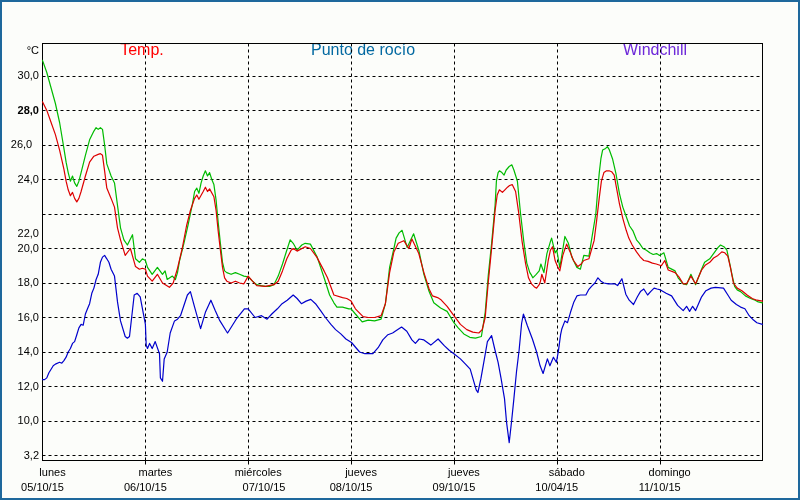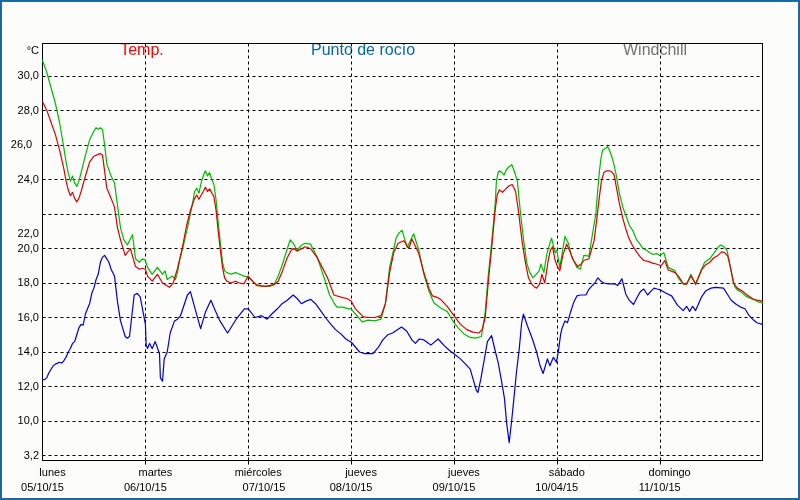--- a/index.html
+++ b/index.html
@@ -39,21 +39,21 @@
   .day-date{top:479px;}
   svg{position:absolute;left:0;top:0;}
 </style>
 </head>
 <body>
 
 <div id="app">
 
   <span class="legend-label" style="left:140px;color:#ff0000">Temp.</span>
   <span class="legend-label" style="left:361px;color:#0369a1">Punto de rocío</span>
-  <span class="legend-label" style="left:653px;color:#737373">Windchill</span>
+  <span class="legend-label" style="left:653px;color:#6d28d9">Windchill</span>
 
   <div class="unit-label">°C</div>
 
   <svg id="plot" width="800" height="500" xmlns="http://www.w3.org/2000/svg">
       <g stroke="#000000" stroke-width="1" stroke-dasharray="3,3">
         <line x1="40.5" y1="74.5" x2="760.5" y2="74.5"></line>
         <line x1="40.5" y1="108.5" x2="760.5" y2="108.5"></line>
         <line x1="40.5" y1="143.5" x2="760.5" y2="143.5"></line>
         <line x1="40.5" y1="177.5" x2="760.5" y2="177.5"></line>
         <line x1="40.5" y1="212.5" x2="760.5" y2="212.5"></line>
@@ -80,21 +80,21 @@
         <line x1="658.5" y1="458.5" x2="658.5" y2="462.5"></line>
       </g>
       <rect x="40.5" y="41.5" width="720" height="417" fill="none" stroke="#000000" stroke-width="1"></rect>
       <path d="M40.5 58.4L44.8 70.5L49.1 86.0L53.4 101.5L57.6 120.5L61.9 146.4L64.1 160.2L66.2 170.6L68.4 179.2L70.5 174.0L72.6 180.9L74.8 184.4L76.9 179.2L79.1 170.6L83.4 153.3L87.6 137.8L91.9 129.1L94.1 125.7L96.2 127.4L98.4 125.7L100.5 127.4L102.6 142.9L104.8 161.9L109.1 174.0L112.5 180.9L115.5 203.3L118.5 225.8L121.9 237.8L125.4 243.0L130.5 232.7L133.5 256.8L137.4 260.3L140.4 256.8L143.4 258.5L145.5 265.4L150.2 272.3L155.4 265.4L160.5 272.3L163.1 268.9L165.2 277.5L170.4 274.1L173.4 277.5L175.5 270.6L177.6 258.5L181.9 241.3L186.2 222.3L190.5 201.6L192.6 189.5L194.8 186.1L196.9 191.3L199.1 180.9L201.2 174.0L203.4 168.8L205.5 174.0L207.6 170.6L209.8 177.5L211.9 182.6L214.1 198.2L216.2 220.6L218.4 241.3L220.5 260.3L222.6 268.9L224.8 270.6L229.1 272.3L233.4 270.6L237.6 272.3L241.9 274.1L246.2 274.9L250.5 279.2L254.8 282.7L259.1 283.6L263.4 284.4L267.6 284.4L271.9 282.7L276.2 274.1L280.5 262.0L284.8 248.2L288.2 237.8L291.2 241.3L295.1 248.2L299.8 243.0L303.2 241.3L308.4 242.1L315.2 255.1L322.1 275.8L327.6 293.0L331.9 300.8L334.9 305.1L340.5 305.1L346.9 306.8L349.1 306.8L353.4 312.0L360.2 319.8L366.2 318.1L372.6 318.9L379.1 317.2L383.4 301.7L387.6 265.4L391.9 246.5L394.1 236.1L397.1 230.9L400.1 228.3L405.2 245.6L411.6 231.8L416.8 248.2L421.9 272.3L427.1 289.6L431.8 300.8L438.6 306.0L445.1 309.4L451.9 320.7L456.2 325.8L461.8 331.9L467.8 335.3L473.4 336.2L479.4 334.5L483.2 310.3L486.2 274.1L489.6 241.3L493.1 203.3L494.4 179.2L496.1 170.6L497.4 168.8L499.9 170.6L502.1 173.1L504.2 168.0L507.2 164.5L509.8 162.8L511.9 168.0L515.4 179.2L518.4 210.2L521.8 239.6L524.8 261.1L527.8 270.6L529.5 273.2L530.8 275.8L534.2 272.3L537.2 268.9L538.9 262.0L541.9 270.6L544.9 251.6L548.4 239.6L549.6 236.1L553.1 250.8L554.8 248.2L557.8 265.4L560.4 249.9L562.9 234.4L566.4 241.3L569.8 255.1L574.9 265.4L578.4 267.2L581.8 253.4L586.9 254.2L590.4 232.7L593.8 212.0L595.5 191.3L597.2 171.4L598.9 156.7L600.6 148.1L603.6 146.4L605.4 144.7L607.1 147.3L610.5 156.7L613.9 171.4L617.4 191.3L620.8 205.1L624.2 214.5L627.6 224.0L631.1 229.2L634.5 237.8L637.5 241.3L640.9 246.5L644.4 248.2L647.8 250.8L651.2 252.5L654.6 251.6L657.6 253.4L661.9 250.8L666.2 265.4L673.1 268.9L676.1 275.8L681.2 281.8L684.6 282.7L688.9 272.3L693.6 282.7L699.6 267.2L702.6 260.3L707.8 256.8L712.1 250.8L715.9 245.6L718.5 243.0L721.9 244.7L724.9 248.2L727.5 260.3L730.1 273.2L732.6 284.4L735.2 287.9L738.6 289.6L743.4 293.9L748.5 296.5L753.2 298.2L756.2 299.9L760.5 300.8" fill="none" stroke="#00bb00" stroke-width="1.2" stroke-linejoin="round" stroke-linecap="round"></path>
       <path d="M40.5 99.8L44.8 108.4L49.1 120.5L53.4 132.6L57.6 148.1L61.9 167.1L64.1 179.2L66.2 187.8L68.4 193.8L70.5 190.4L72.6 196.4L74.8 199.9L76.9 196.4L79.1 189.5L83.4 174.0L87.6 160.2L91.9 154.2L96.2 152.4L98.4 151.6L100.5 153.3L102.6 168.8L104.8 186.1L109.1 196.4L112.5 205.1L115.5 225.8L118.5 237.8L123.2 253.4L128.4 246.5L133.5 264.6L137.4 267.2L140.4 266.3L143.4 267.2L145.5 274.1L150.2 279.2L155.4 272.3L160.5 281.0L167.4 285.3L171.2 281.0L175.5 266.3L180.2 246.5L184.5 224.0L188.4 208.5L192.6 196.4L194.8 193.0L196.9 197.3L201.2 189.5L203.4 185.2L205.5 189.5L207.6 186.9L211.9 194.7L214.1 208.5L216.2 229.2L218.4 248.2L220.5 265.4L222.6 275.8L224.8 279.2L229.1 281.0L233.4 279.2L237.6 281.0L241.9 281.8L246.2 274.1L250.5 279.2L254.8 283.6L263.4 284.4L271.9 282.7L276.2 279.2L280.5 268.9L284.8 256.8L289.1 248.2L291.2 246.5L295.1 249.1L303.2 244.7L308.4 246.5L314.8 255.1L322.1 268.9L325.5 275.8L331.9 293.0L340.5 295.6L344.8 296.5L349.1 299.1L353.4 306.8L361.1 314.6L366.2 315.5L372.6 315.5L379.1 313.7L383.4 301.7L387.6 270.6L391.9 249.9L396.2 241.3L401.8 238.7L406.9 246.5L409.9 237.0L416.8 251.6L421.9 270.6L427.1 287.0L430.5 293.9L435.6 295.6L438.6 297.4L445.1 304.3L451.9 313.7L458.4 322.4L464.8 327.6L470.8 330.1L476.8 331.0L480.2 327.6L483.2 315.5L486.2 281.0L489.6 246.5L493.1 208.5L495.2 193.0L497.4 187.8L500.4 190.4L502.9 187.8L505.5 185.2L507.6 183.5L510.2 182.6L513.6 189.5L516.6 210.2L520.1 239.6L523.5 261.1L526.5 275.8L529.5 281.8L532.9 285.3L534.6 286.1L537.2 282.7L538.5 279.2L539.8 272.3L542.8 281.0L546.2 258.5L548.4 248.2L550.5 244.7L553.1 258.5L555.2 263.7L557.8 268.9L560.8 253.4L564.6 242.1L568.1 249.9L571.5 258.5L575.8 264.6L579.2 262.0L581.8 258.5L586.9 256.8L592.1 238.7L594.6 218.9L597.2 196.4L599.4 179.2L601.9 170.6L604.5 168.8L607.1 168.8L609.6 169.7L612.2 173.1L613.9 182.6L617.4 201.6L620.8 216.3L624.2 228.3L626.8 236.1L630.2 243.0L634.5 249.9L638.4 255.1L641.8 258.5L646.1 259.4L650.4 261.1L654.2 262.0L659.4 263.7L662.8 258.5L666.2 268.0L673.1 270.6L676.9 274.9L681.2 281.8L684.6 281.8L688.9 274.1L693.6 281.8L699.6 268.0L703.5 262.9L707.8 260.3L711.6 256.0L715.9 253.4L719.8 249.9L722.8 250.8L725.8 254.2L728.4 265.4L731.4 281.0L735.2 286.1L739.9 288.7L745.1 293.0L750.2 296.5L754.9 298.2L760.5 299.1" fill="none" stroke="#dd0000" stroke-width="1.2" stroke-linejoin="round" stroke-linecap="round"></path>
       <path d="M40.5 377.6L42.6 377.6L44.8 375.9L46.9 370.7L49.1 367.2L51.2 363.8L53.4 362.1L57.6 360.3L59.8 361.2L61.9 358.6L64.1 355.2L66.2 350.0L68.4 346.5L70.5 341.4L72.6 339.6L74.8 332.7L76.9 325.8L79.1 322.4L81.2 323.2L83.4 312.0L85.5 306.8L87.6 301.7L89.8 291.3L91.9 286.1L94.1 277.5L96.2 272.3L98.4 260.3L100.5 255.1L102.6 253.4L104.8 256.8L106.9 260.3L109.1 267.2L112.5 274.1L115.5 299.9L118.5 318.9L123.2 334.5L125.4 336.2L127.5 334.5L132.2 293.0L135.2 291.3L138.2 294.8L140.8 308.6L143.4 322.4L144.2 343.1L145.5 346.5L147.6 341.4L150.2 346.5L153.2 339.6L157.5 351.7L158.4 375.9L160.5 379.3L162.2 356.9L165.2 350.0L168.2 331.0L172.5 318.9L175.5 317.2L178.5 313.7L185.4 293.0L188.4 289.6L192.6 305.1L198.6 326.7L203.4 310.3L208.9 298.2L213.2 308.6L217.5 318.1L224.4 329.3L225.6 331.0L234.2 317.2L242.4 306.8L246.2 306.8L253.1 315.5L259.5 313.7L265.1 317.2L269.8 312.0L275.4 306.8L280.1 301.7L285.2 298.2L291.2 293.0L295.1 296.5L299.4 301.7L304.1 299.1L308.8 297.4L313.5 301.7L318.6 308.6L323.4 315.5L328.9 322.4L333.6 327.6L338.8 331.9L343.9 337.0L349.5 340.5L354.6 346.5L357.6 350.0L362.8 351.7L370.9 351.7L376.1 345.7L380.8 337.9L385.9 332.7L390.6 331.0L395.8 327.6L399.6 325.0L404.8 329.3L409.9 337.9L413.4 341.4L417.2 337.0L421.9 337.9L428.8 343.1L436.1 337.0L442.5 343.9L447.2 348.3L451.9 351.7L458.4 356.9L463.5 362.1L468.2 367.2L474.2 387.9L475.9 390.5L478.9 376.7L482.4 356.9L485.4 339.6L489.6 333.6L492.6 346.5L496.1 360.3L499.1 376.7L502.5 396.6L504.6 420.7L507.2 440.6L509.8 417.3L511.9 396.6L514.5 369.8L517.1 348.3L519.6 321.5L521.4 312.0L525.2 323.2L530.4 337.0L534.6 350.0L538.1 363.8L541.1 371.5L545.4 356.9L547.9 363.8L551.4 355.2L554.4 360.3L556.5 348.3L558.6 332.7L559.9 326.7L562.9 318.9L565.5 320.7L568.5 310.3L571.9 299.9L574.9 293.9L578.4 293.0L583.9 293.0L586.5 287.9L589.5 284.4L592.9 281.0L595.9 275.8L598.9 279.2L601.9 281.0L606.2 281.8L612.6 281.8L615.6 283.6L619.9 276.7L623.8 292.2L627.2 298.2L631.5 302.5L635.4 294.8L638.4 289.6L641.8 287.0L645.6 293.0L648.6 289.6L652.1 286.1L655.1 287.0L658.5 287.9L664.1 291.3L669.6 293.9L675.6 303.4L681.2 308.6L684.6 304.3L687.6 309.4L690.6 304.3L693.6 308.6L699.6 294.8L703.9 288.7L709.1 286.1L713.4 285.3L721.5 286.1L725.4 292.2L729.2 298.2L734.4 302.5L738.6 305.1L742.9 306.8L747.2 313.7L751.5 318.1L754.9 320.7L760.5 322.4" fill="none" stroke="#0000cc" stroke-width="1.2" stroke-linejoin="round" stroke-linecap="round"></path>
     </svg>
 
   <div id="ylabels">
       <div class="ytick" style="top: 67.4353px;">30,0</div>
-      <div class="ytick" style="top: 101.941px;">28,0</div>
+      <div class="ytick" style="top: 101.941px; font-weight: bold;">28,0</div>
       <div class="ytick" style="top: 136.446px; text-align: center;">26,0</div>
       <div class="ytick" style="top: 170.952px;">24,0</div>
       <div class="ytick" style="top: 205.458px; margin-top: 20px;">22,0</div>
       <div class="ytick" style="top: 239.963px;">20,0</div>
       <div class="ytick" style="top: 274.469px;">18,0</div>
       <div class="ytick" style="top: 308.974px;">16,0</div>
       <div class="ytick" style="top: 343.48px;">14,0</div>
       <div class="ytick" style="top: 377.986px;">12,0</div>
       <div class="ytick" style="top: 412.491px;">10,0</div>
       <div class="ytick" style="top: 446.997px;">3,2</div>

